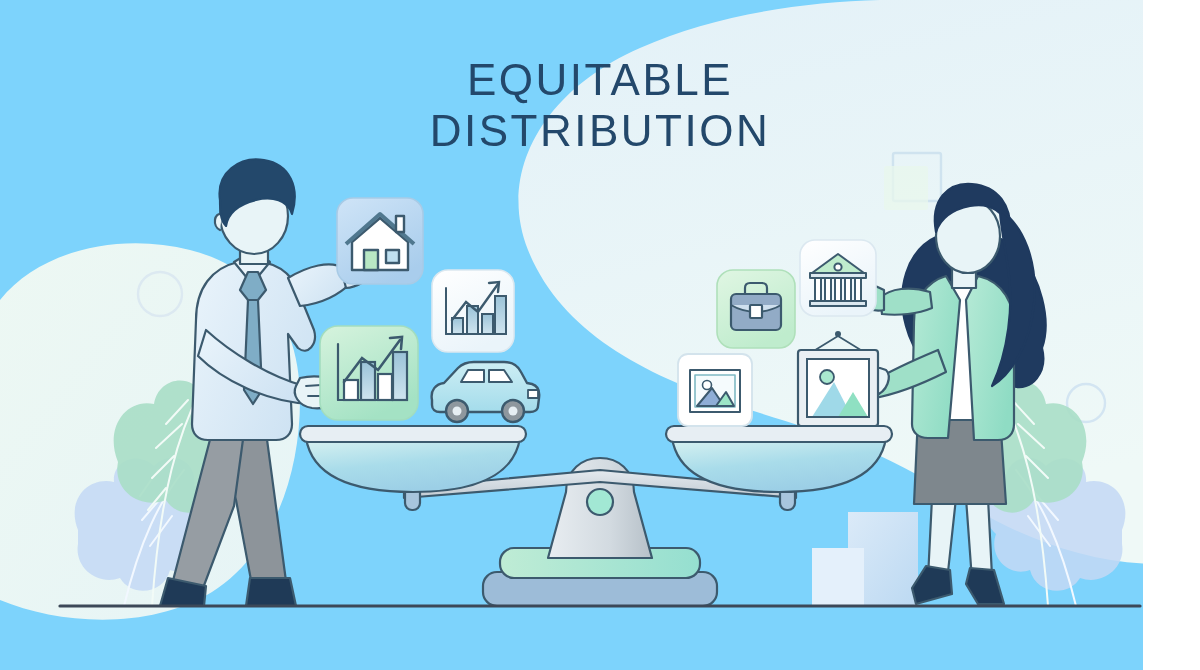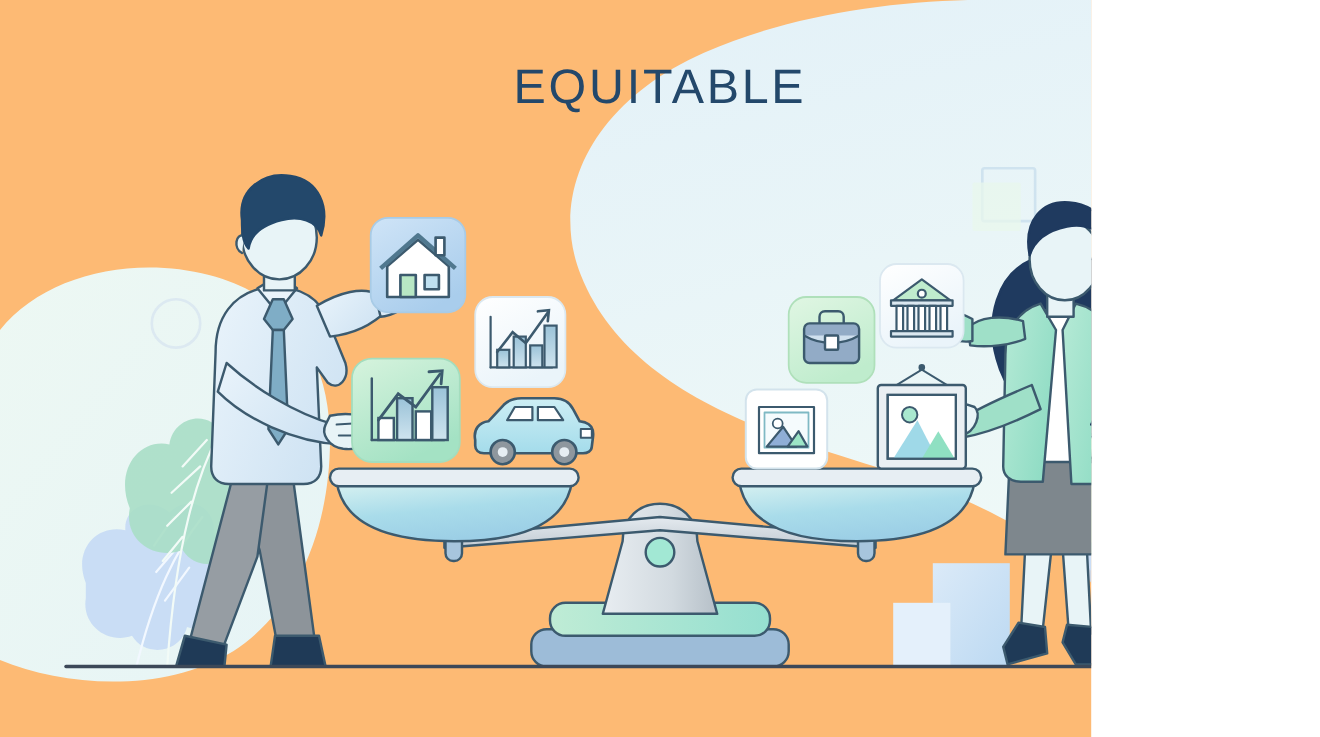--- a/index.html
+++ b/index.html
@@ -1,17 +1,17 @@
 <!DOCTYPE html>
 <html><head>
 <meta charset="utf-8">
 <style>
   html,body{margin:0;padding:0;background:#fff;}
   body{font-family:"Liberation Sans",sans-serif;}
-  #stage{position:relative;width:992px;height:670px;overflow:hidden;background:#fdba74;}
+  #stage{position:relative;width:1143px;height:670px;overflow:hidden;background:#7dd3fc;}
   #art{position:absolute;inset:0;}
   .title-wrap{position:absolute;left:0;top:55px;width:1200px;text-align:center;pointer-events:none;}
   .title-line{font-family:"Liberation Sans",sans-serif;font-size:44px;letter-spacing:2.5px;font-weight:400;color:#23486b;line-height:1.15;}
 </style>
 </head>
 <body>
 
 <div id="stage">
 
   <svg id="art" viewBox="0 0 1200 670" width="1200" height="670">
@@ -309,15 +309,16 @@
       <path d="M812,417 L834,382 L852,417 Z" fill="#9fd9e8"></path>
       <path d="M838,417 L853,392 L868,417 Z" fill="#8fe0c2"></path>
       <rect x="807" y="359" width="62" height="58" fill="none" stroke="#3c5a6e" stroke-width="2"></rect>
     </g>
 
     <line x1="60" y1="606" x2="1140" y2="606" stroke="#3c4858" stroke-width="3.2" stroke-linecap="round"></line>
   </svg>
 
   <div class="title-wrap">
     <div class="title-line">EQUITABLE</div>
+    <div class="title-line">DISTRIBUTION</div>
   </div>
 
 </div>
 
 </body></html>

